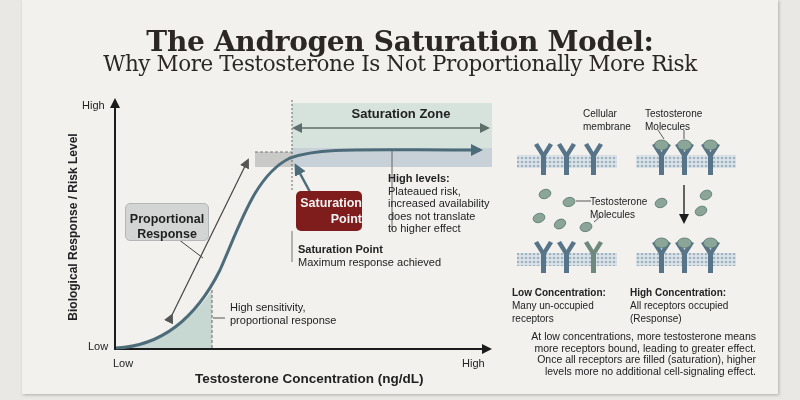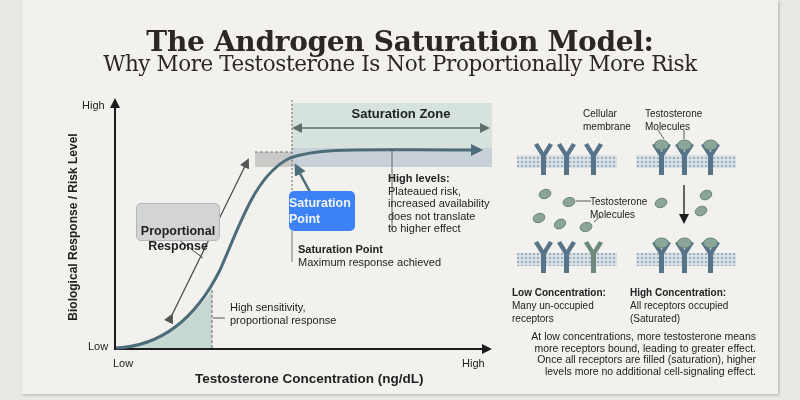--- a/index.html
+++ b/index.html
@@ -7,22 +7,22 @@
   .paper{position:absolute;left:22px;top:0;width:756px;height:394px;background:#f2f1ee;box-shadow:1px 1px 3px rgba(0,0,0,0.25);}
   .title{position:absolute;left:0;width:800px;text-align:center;font-family:"DejaVu Serif","Liberation Serif",serif;color:#2a2724;}
   .t1{top:25px;font-size:28px;font-weight:bold;letter-spacing:-0.3px;}
   .t2{top:51px;font-size:21.5px;letter-spacing:-0.4px;}
   svg{position:absolute;left:0;top:0;}
   .lbl{position:absolute;font-size:11px;line-height:12.5px;color:#222;white-space:nowrap;}
   .lbl b{font-weight:bold;}
   .axlbl{position:absolute;font-size:11px;color:#222;}
   .xtitle{position:absolute;left:195px;top:371px;font-size:13.5px;font-weight:bold;color:#222;}
   .ytitle{position:absolute;left:-32px;top:220px;width:210px;text-align:center;font-size:12px;font-weight:bold;transform:rotate(-90deg);color:#222;}
-  .prop-box{position:absolute;left:136px;top:203px;width:84px;height:38px;background:#d3d5d5;border:1px solid #b3b7b8;border-radius:5px;font-size:12.5px;font-weight:bold;text-align:center;line-height:15px;padding-top:20px;box-sizing:border-box;}
-  .sat-box{position:absolute;left:289px;top:191px;width:66px;height:40px;background:#3b82f6;border-radius:5px;color:#f2f3f3;font-size:12.5px;font-weight:bold;text-align:left;line-height:16px;padding-top:4px;box-sizing:border-box;}
+  .prop-box{position:absolute;left:125px;top:203px;width:84px;height:38px;background:#d3d5d5;border:1px solid #b3b7b8;border-radius:5px;font-size:12.5px;font-weight:bold;text-align:center;line-height:15px;padding-top:8px;box-sizing:border-box;}
+  .sat-box{position:absolute;left:296px;top:191px;width:66px;height:40px;background:#7f1d1d;border-radius:5px;color:#f2f3f3;font-size:12.5px;font-weight:bold;text-align:right;line-height:16px;padding-top:4px;box-sizing:border-box;}
   .zone-title{position:absolute;left:292px;top:106px;width:200px;text-align:center;font-size:13px;font-weight:bold;color:#222;padding-left:9px;}
   .cap{position:absolute;font-size:10px;line-height:13px;color:#222;}
   .cap b{font-weight:bold;}
   .foot{position:absolute;left:512px;top:331px;width:244px;text-align:right;font-size:10.5px;line-height:11.5px;color:#222;}
 </style>
 </head>
 <body>
 
 <div class="paper"></div>
 
@@ -203,21 +203,21 @@
   <div>Molecules</div>
 </div>
 <div class="cap" style="left:512px;top:286px;width:110px;">
   <div><b>Low Concentration:</b></div>
   <div>Many un-occupied</div>
   <div>receptors</div>
 </div>
 <div class="cap" style="left:630px;top:286px;width:112px;">
   <div><b>High Concentration:</b></div>
   <div>All receptors occupied</div>
-  <div>(Saturated)</div>
+  <div>(Response)</div>
 </div>
 
 <div class="foot">
   <div>At low concentrations, more testosterone means</div>
   <div>more receptors bound, leading to greater effect.</div>
   <div>Once all receptors are filled (saturation), higher</div>
   <div>levels more no additional cell-signaling effect.</div>
 </div>
 
 </body></html>

